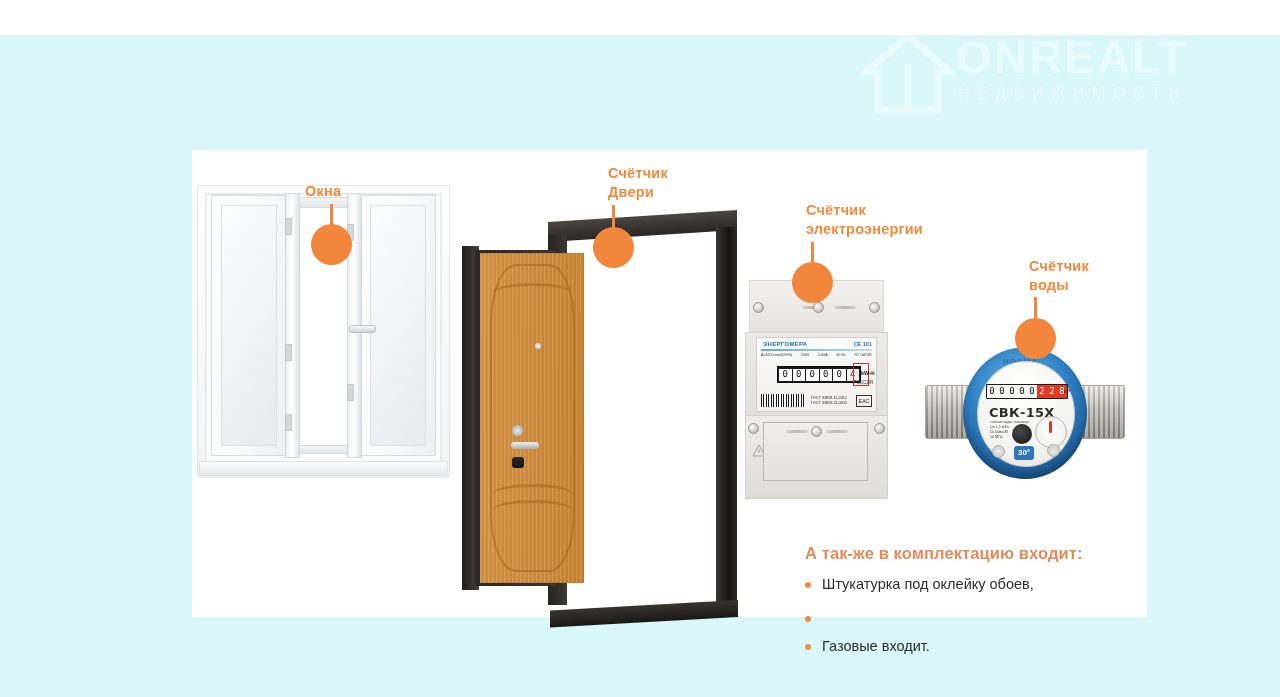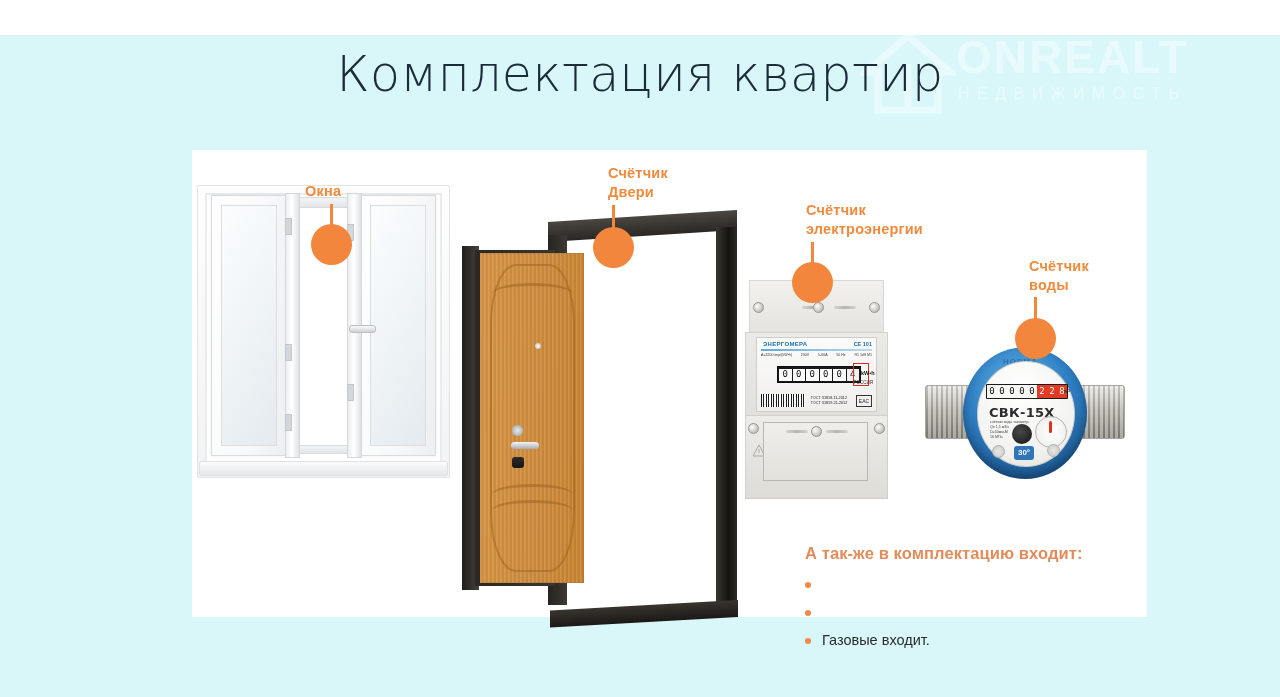--- a/index.html
+++ b/index.html
@@ -191,21 +191,20 @@
 
   <div id="watermark">
     <svg id="wm-house" viewBox="0 0 96 96">
       <path d="M48 12 L90 48 L78 48 L78 86 L18 86 L18 48 L6 48 Z" fill="none" stroke="#ffffff" stroke-width="7"></path>
       <path d="M48 40 L48 86" stroke="#ffffff" stroke-width="7" fill="none"></path>
     </svg>
     <div id="wm-text">ONREALT</div>
     <div id="wm-sub">НЕДВИЖИМОСТЬ</div>
   </div>
 
-  <div id="title">Комплектация квартир</div>
 
   <div id="panel"></div>
 
   <div id="window-img">
     <div class="w-outer"></div>
     <div class="w-frame"></div>
     <div class="w-topbar"></div>
     <div class="w-botbar"></div>
     <div class="w-sash w-sash-left">
       <div class="w-glass"></div>
@@ -360,20 +359,23 @@
   <div class="callout-text" style="left:1029px;top:257px;">Счётчик
 воды</div>
   <div class="callout-stem" style="left:1034px;top:297px;height:25px;"></div>
   <div class="callout-dot" style="left:1015px;top:318px;width:41px;height:41px;"></div>
 
   <div id="list-block">
     <div id="list-title">А так-же в комплектацию входит:</div>
 
     <div class="li-row">
       <div class="li-dot"></div>
+      <div class="li-text">
+        <span>Штукатурка под оклейку обоев,</span><b></b>
+      </div>
     </div>
 
     <div class="li-row">
       <div class="li-dot"></div>
     </div>
 
 
     <div class="li-row">
       <div class="li-dot"></div>
       <div class="li-text">

